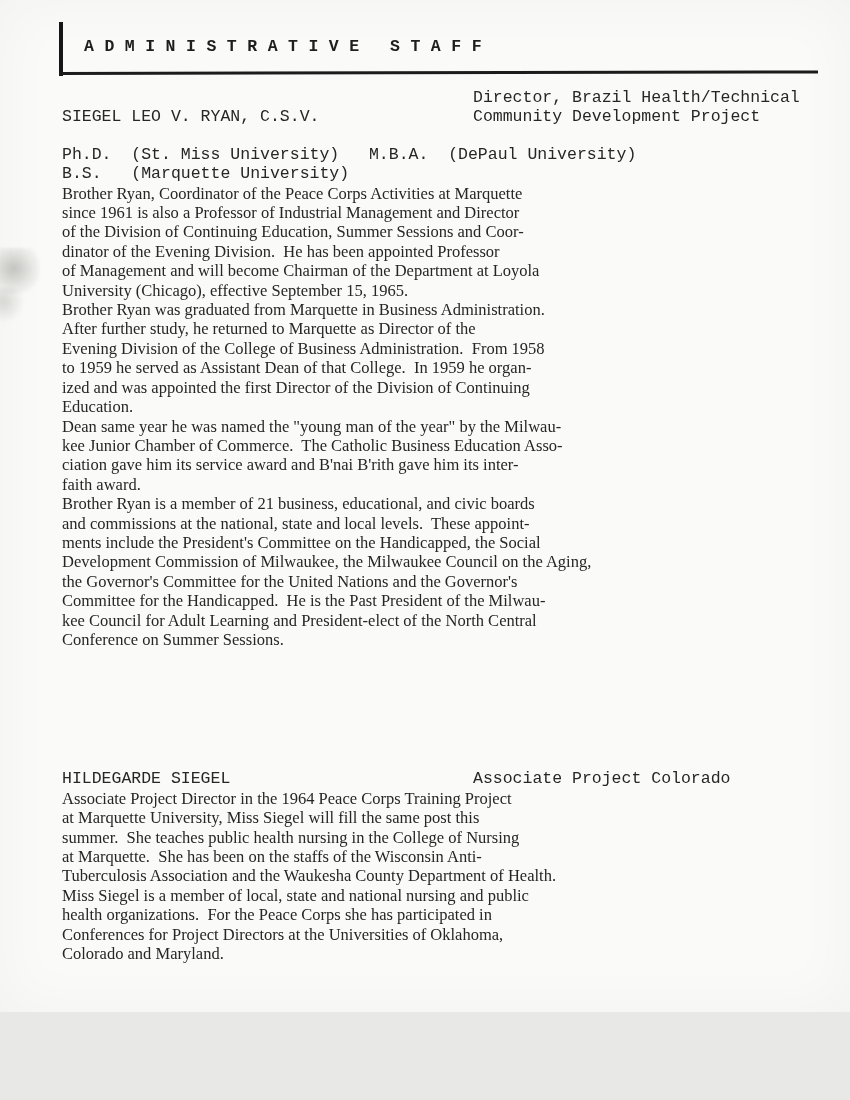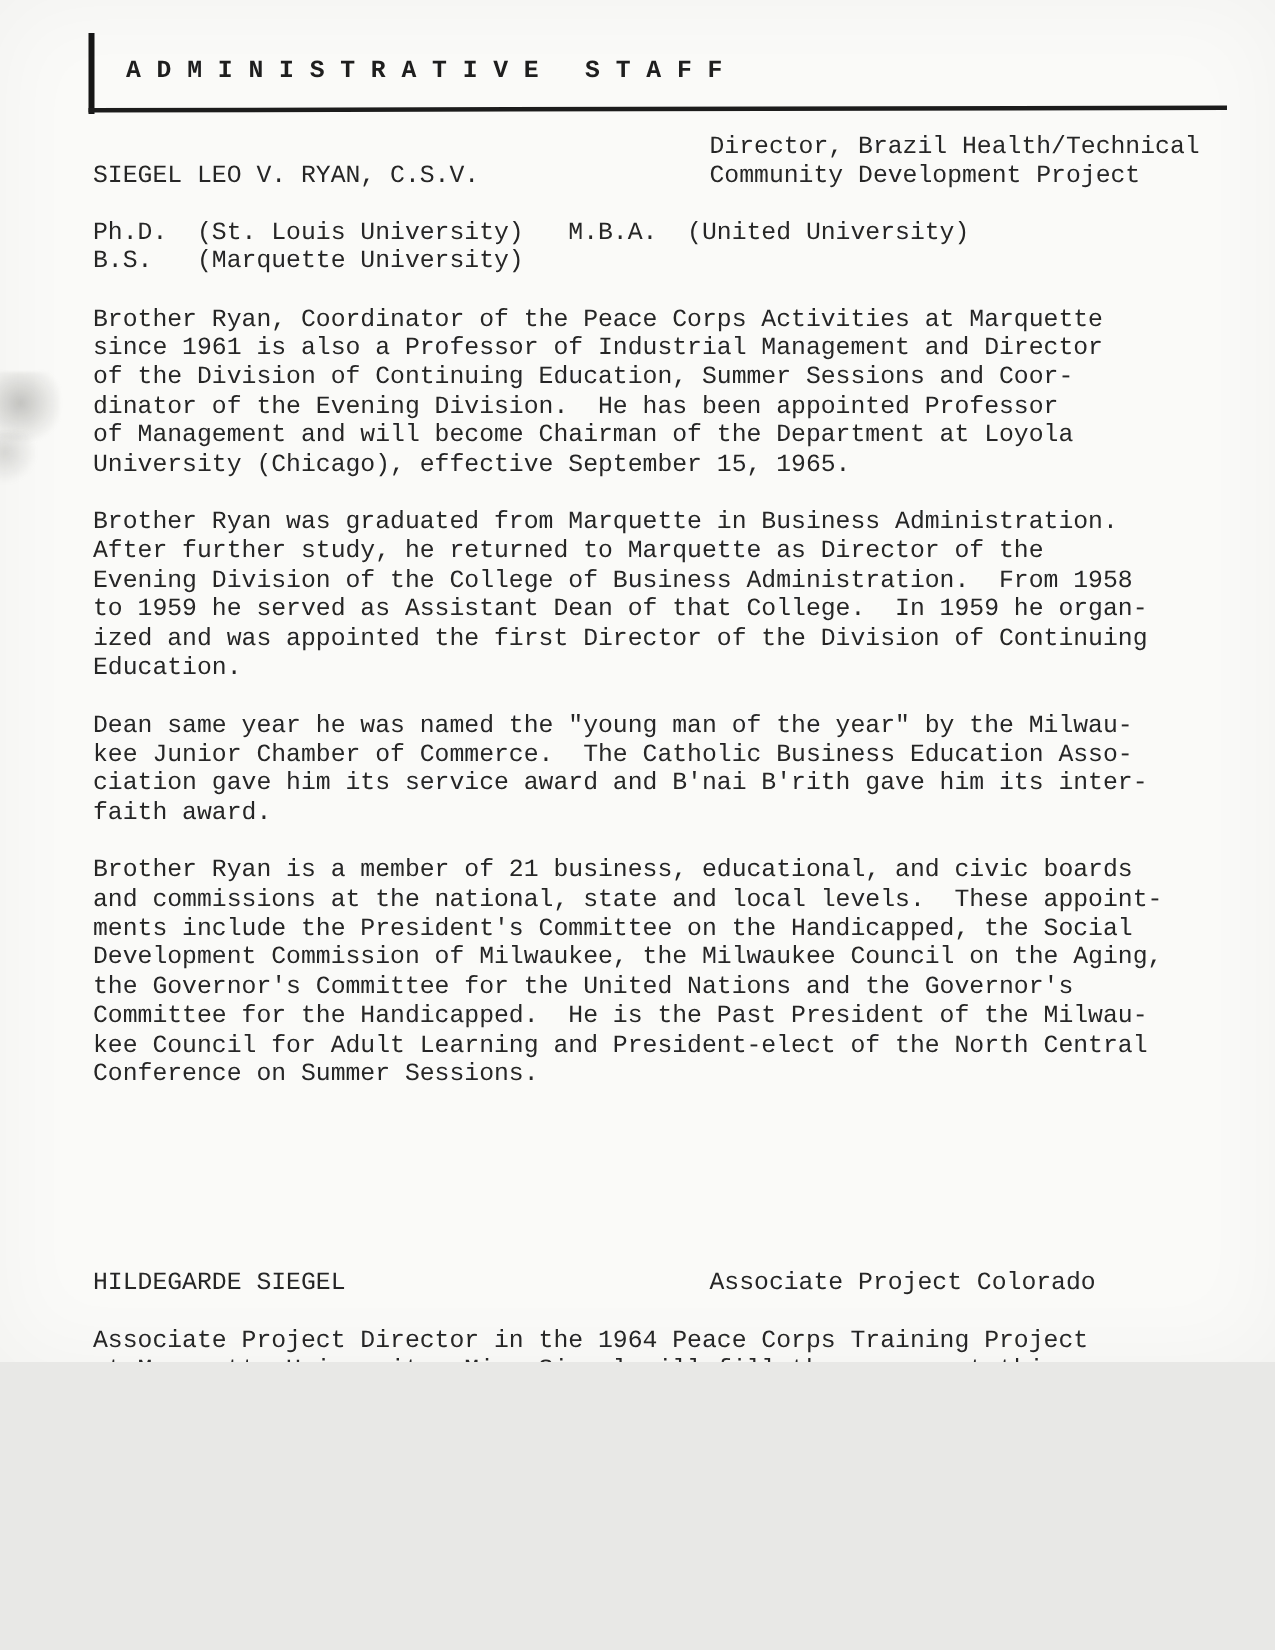--- a/index.html
+++ b/index.html
@@ -3,21 +3,21 @@
 <meta charset="utf-8">
 <style>
   html, body {
     margin: 0;
     padding: 0;
     background: #e8e8e6;
   }
   .page {
     position: relative;
     width: 850px;
-    height: 908px;
+    height: 1012px;
     margin: 0 auto;
     background: #fafaf8;
     overflow: hidden;
     box-shadow: inset 0 0 60px rgba(0,0,0,0.035);
     font-family: "Liberation Mono", "DejaVu Sans Mono", monospace;
     color: #262626;
   }
 
   
   .rule-vertical {
@@ -94,22 +94,22 @@
     flex: 1 1 auto;
     white-space: pre-wrap;
     margin-left: 36px;
   }
 
   .degrees {
     margin-top: 18px;
     white-space: pre-wrap;
   }
   .paragraph {
-    margin-top: 19px;
     white-space: pre-wrap;
+    font-family: Liberation Serif, serif;
   }
   .section-siegel {
     margin-top: 120px;
   }
 
   .page-number {
     position: absolute;
     left: 0;
     right: 0;
     top: 1058px;
@@ -134,21 +134,21 @@
   <div class="smudge2"></div>
 
   <div class="content">
 
     <div class="section">
       <div class="staff-header-row align-bottom">
         <div class="staff-name">SIEGEL LEO V. RYAN, C.S.V.</div>
         <div class="staff-title">Director, Brazil Health/Technical
 Community Development Project</div>
       </div>
-      <div class="degrees">Ph.D.  (St. Louis University)   M.B.A.  (United University)
+      <div class="degrees">Ph.D.  (St. Miss University)   M.B.A.  (DePaul University)
 B.S.   (Marquette University)</div>
       <div class="paragraph">Brother Ryan, Coordinator of the Peace Corps Activities at Marquette
 since 1961 is also a Professor of Industrial Management and Director
 of the Division of Continuing Education, Summer Sessions and Coor-
 dinator of the Evening Division.  He has been appointed Professor
 of Management and will become Chairman of the Department at Loyola
 University (Chicago), effective September 15, 1965.</div>
       <div class="paragraph">Brother Ryan was graduated from Marquette in Business Administration.
 After further study, he returned to Marquette as Director of the
 Evening Division of the College of Business Administration.  From 1958

